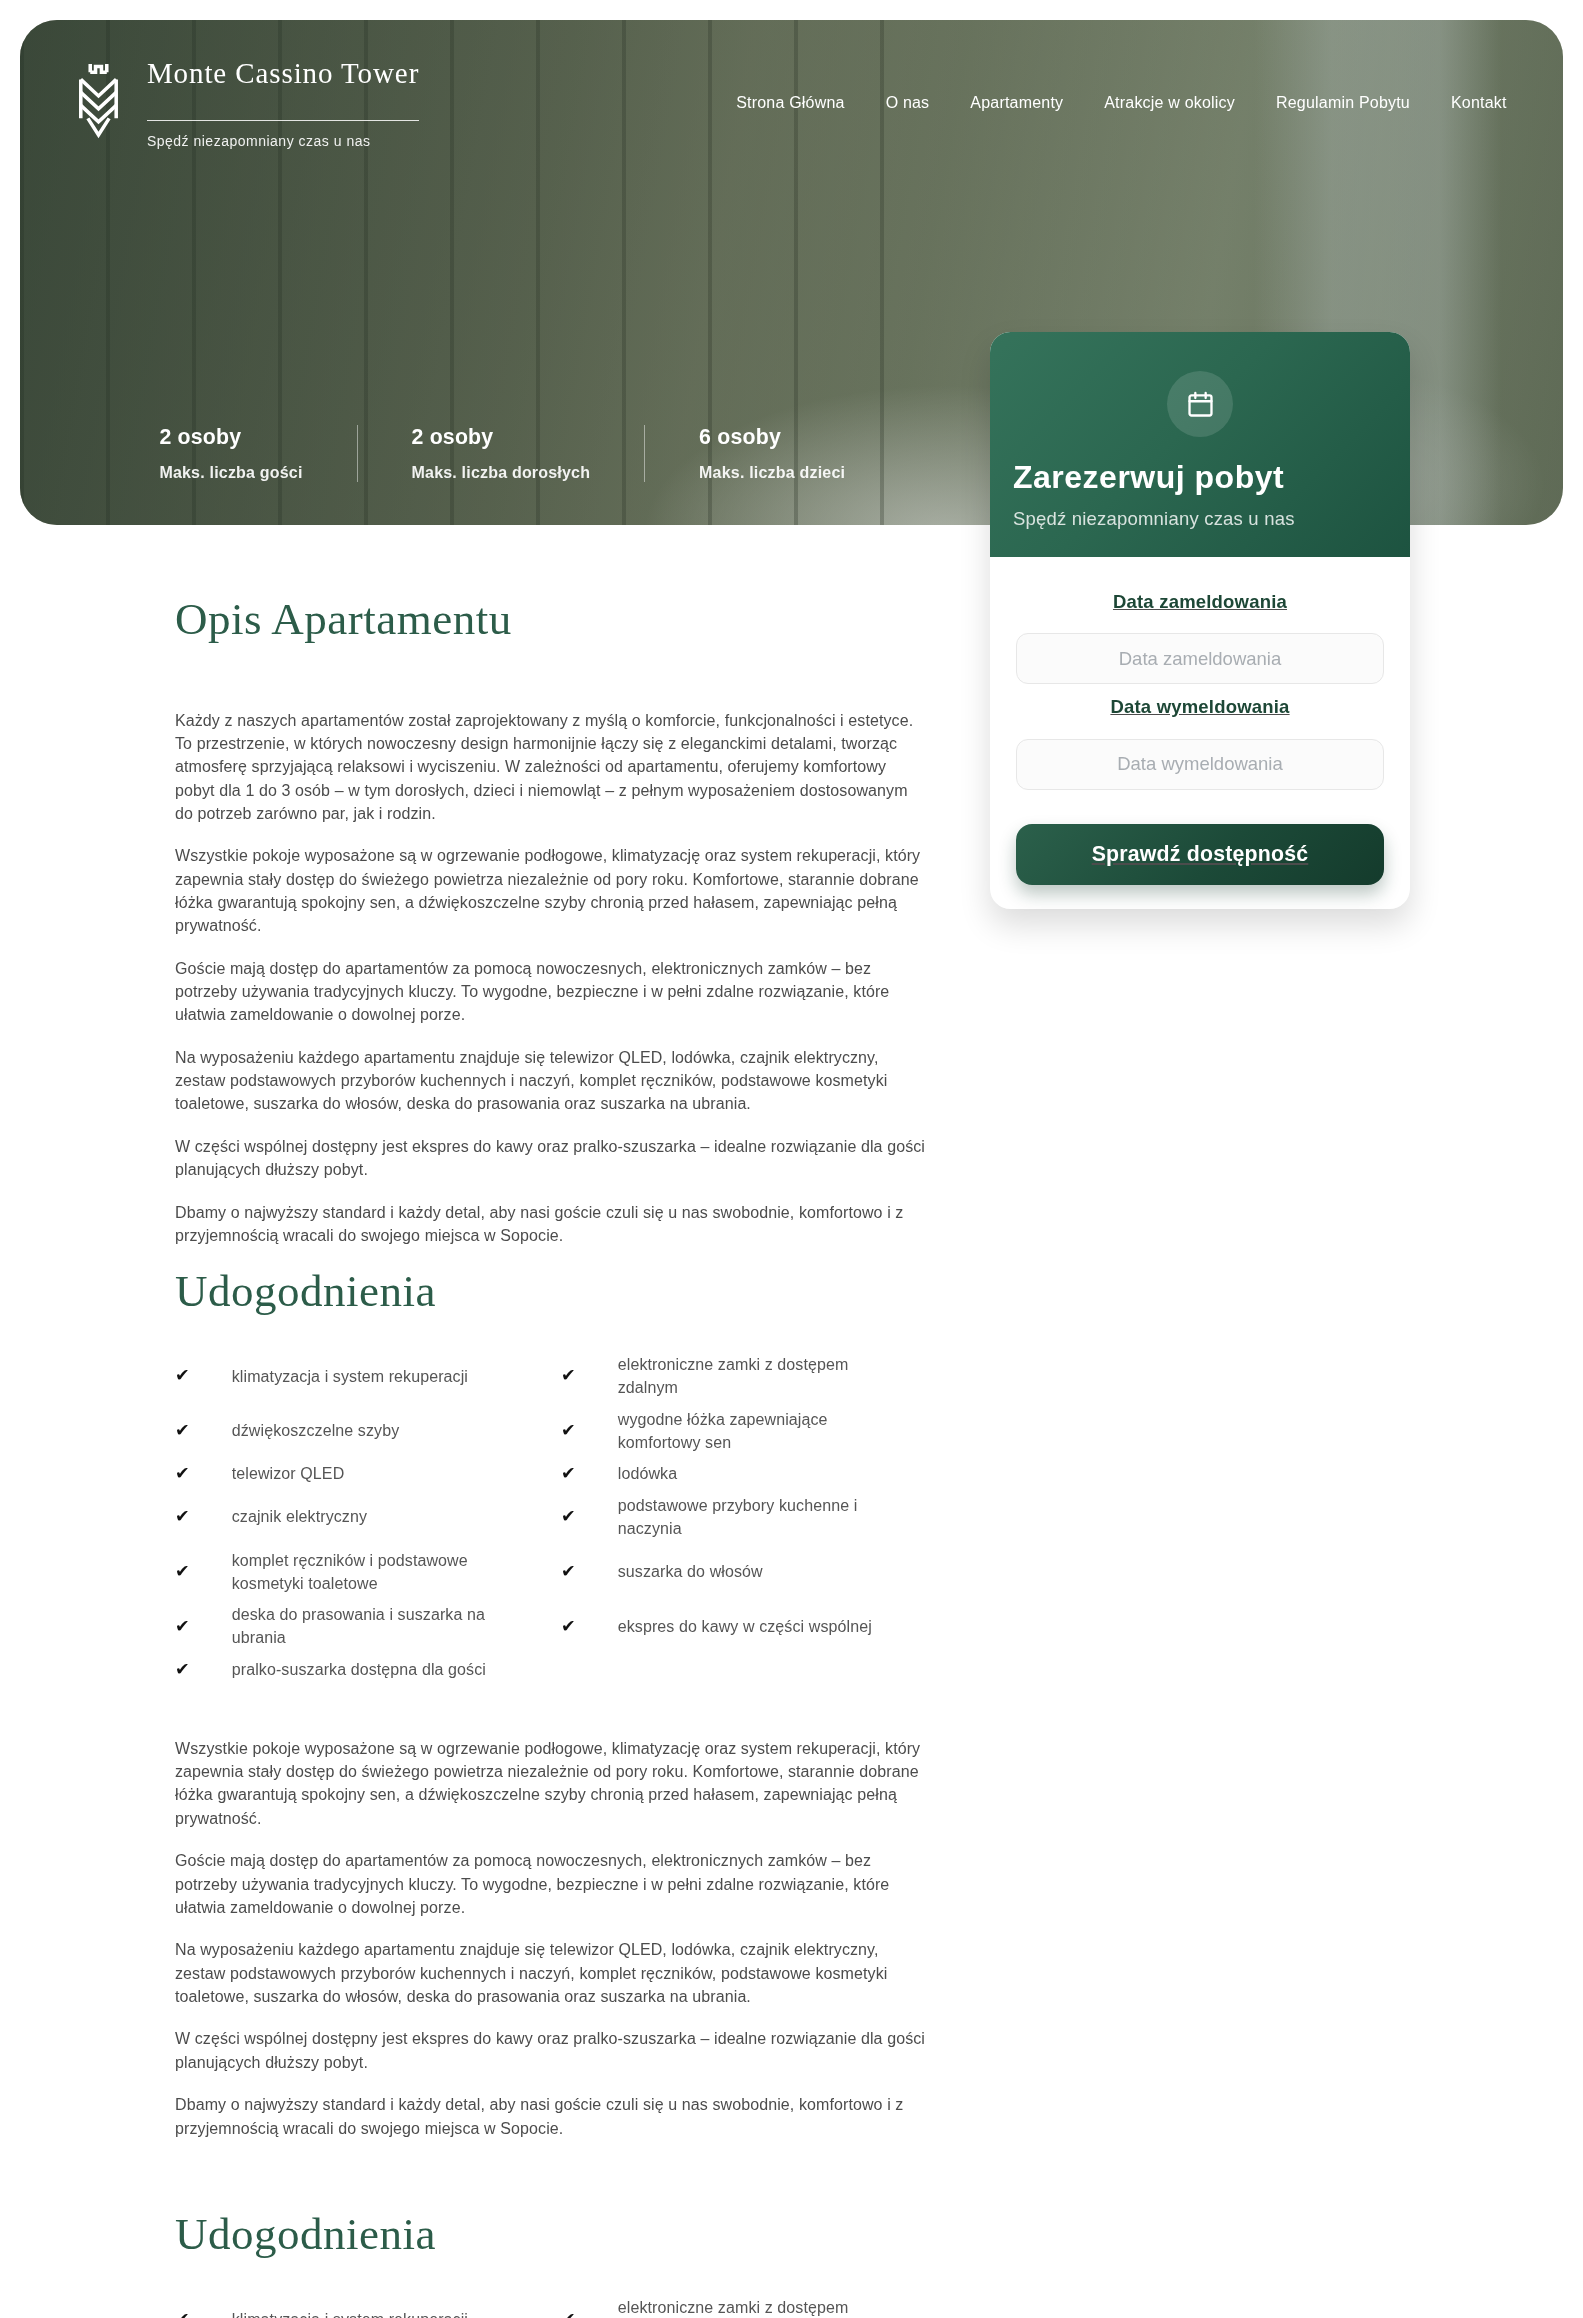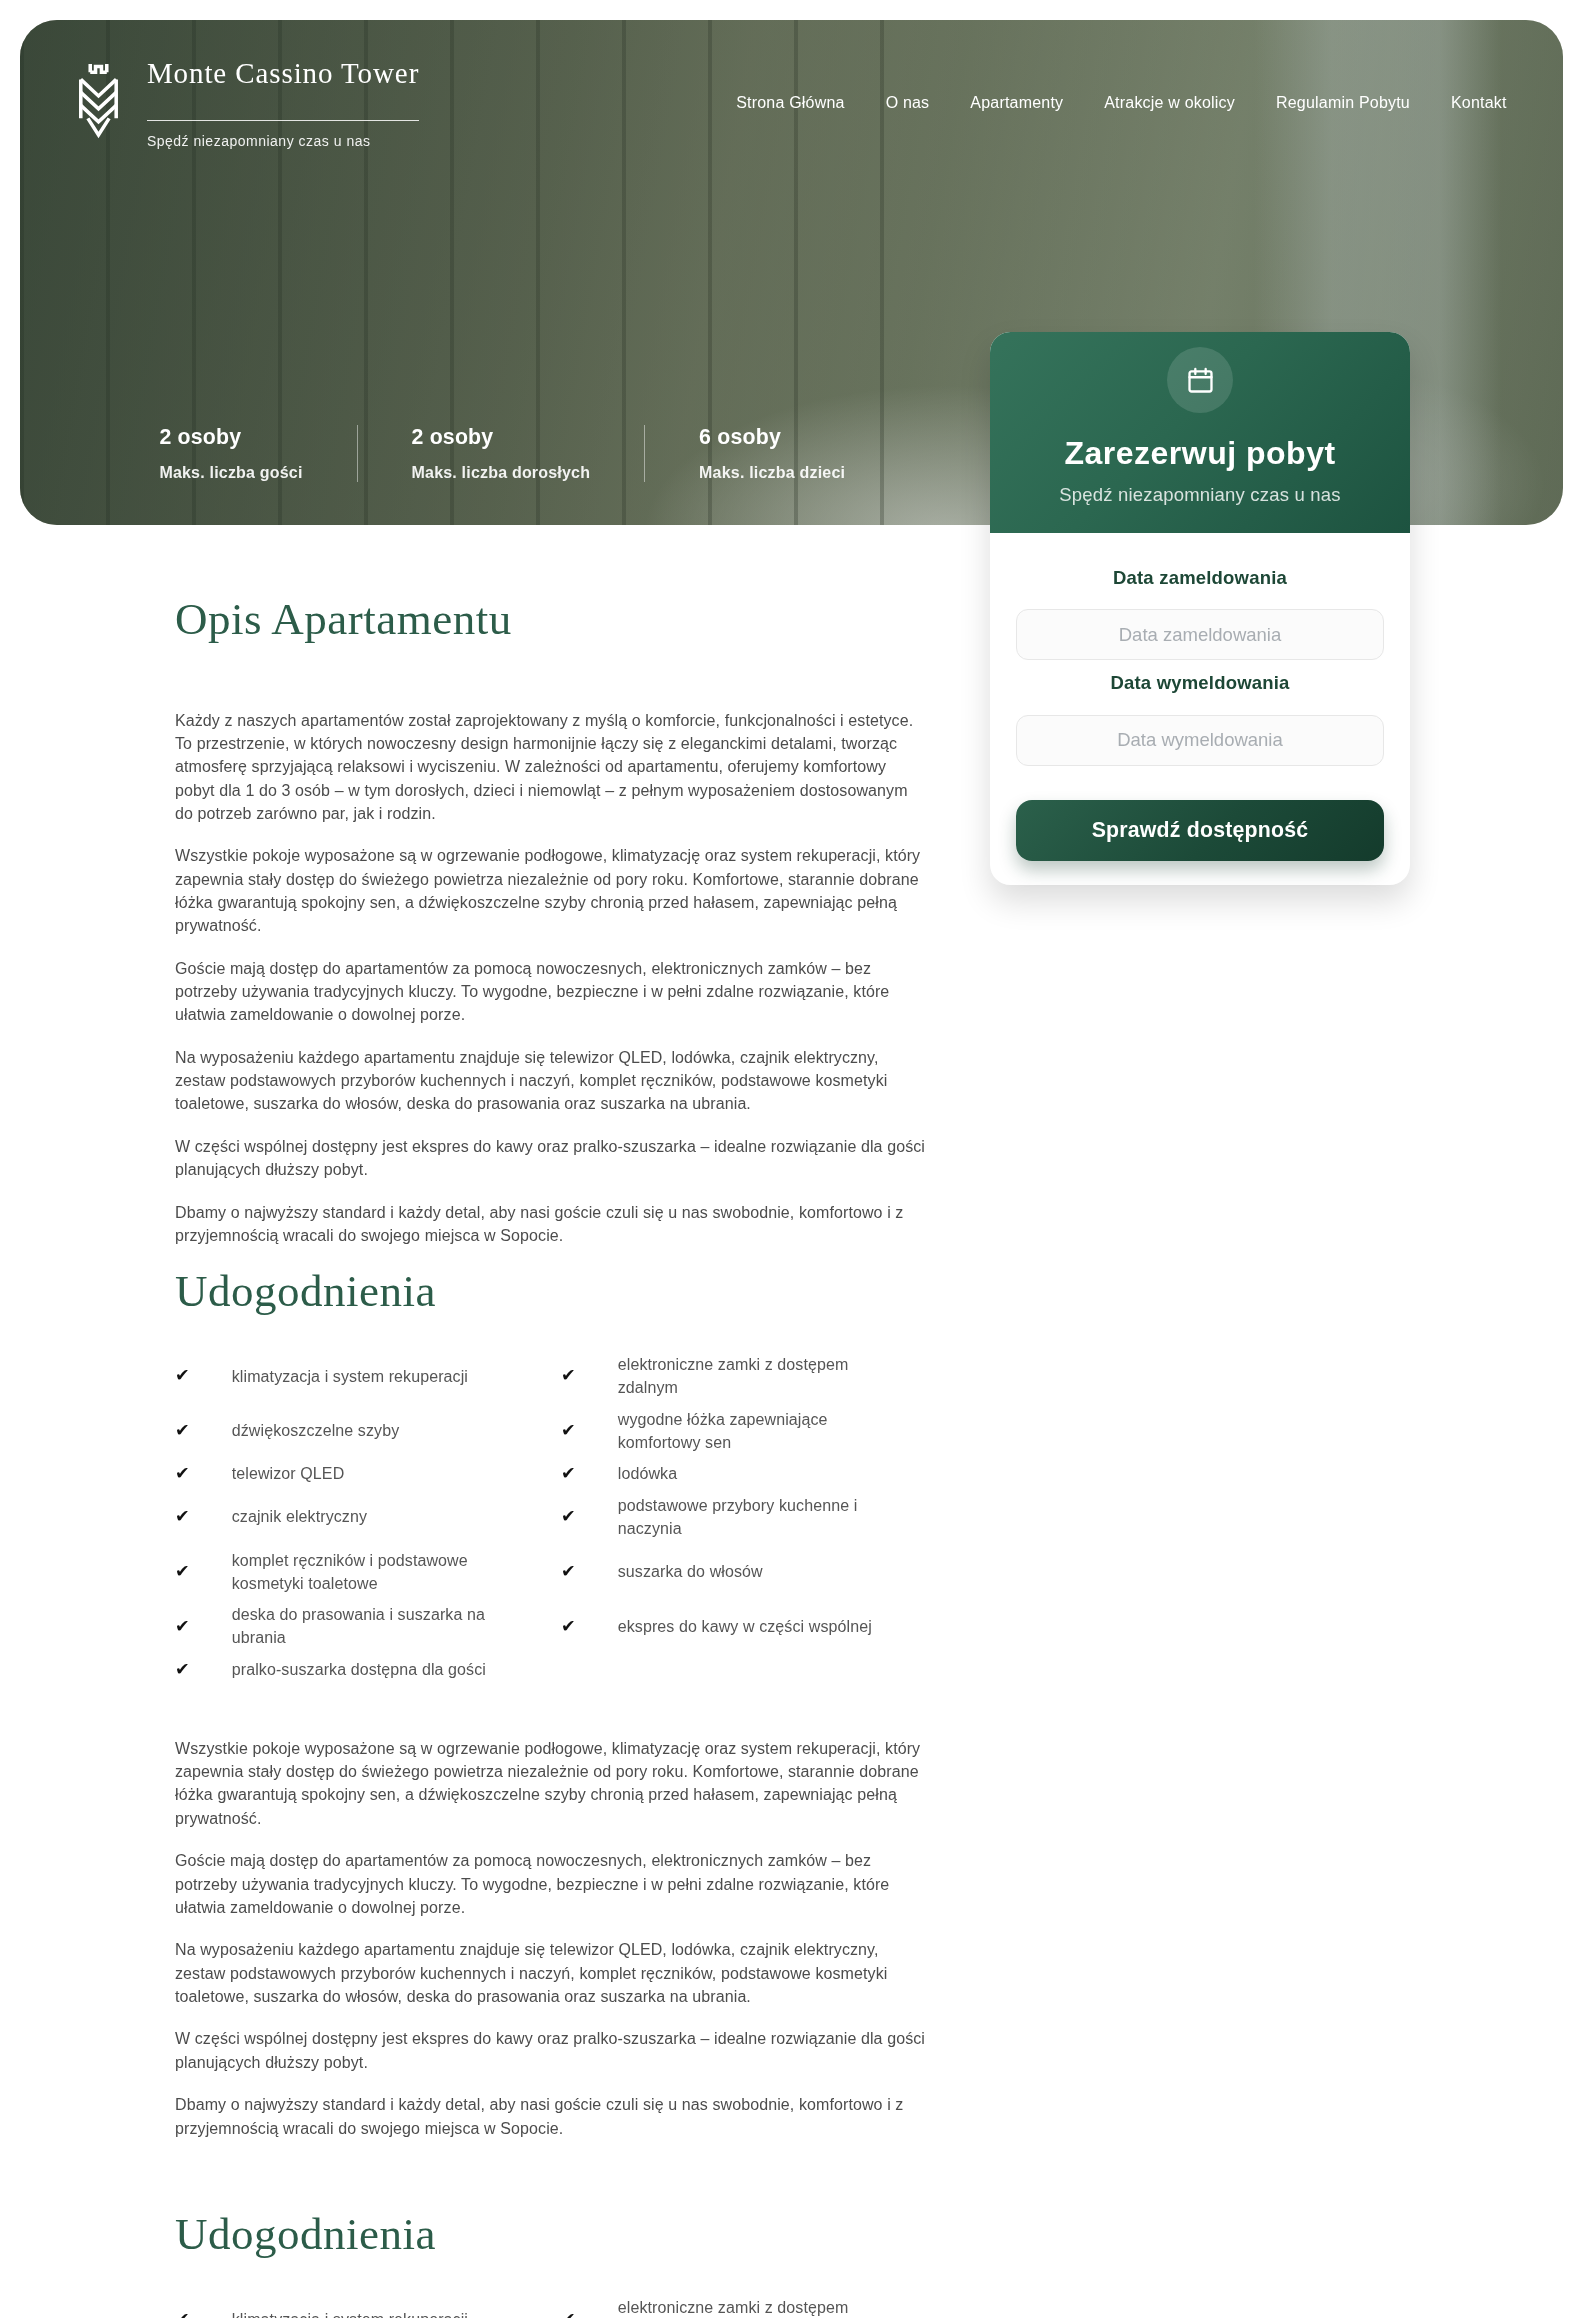--- a/index.html
+++ b/index.html
@@ -38,26 +38,26 @@
   .stats { display: flex; align-items: stretch; gap: 24px; }
   .stat { padding-right: 30px; }
   .stat-divider { width: 0.9px; background: rgba(255,255,255,.45); margin-right: 30px; }
   .stat-value { font-size: 21.3px; font-weight: 700; margin-bottom: 14px; letter-spacing: 0.2px; }
   .stat-label { font-size: 16px; font-weight: 700; color: rgba(255,255,255,.92); letter-spacing: 0.2px; }
 
   
   .booking-card { position: absolute; top: 332px; left: 990px; width: 420px; background: #fff;
     border-radius: 20.4px; box-shadow: 0 16px 32px rgba(0,0,0,.14); z-index: 5; }
   .booking-head { background: linear-gradient(135deg, #35735b 0%, #2b6750 45%, #1d5340 100%);
-    border-radius: 20.4px 20.4px 0 0; padding: 15px 23px 27px; text-align: center; }
+    border-radius: 20.4px 20.4px 0 0; padding: 39px 23px 27px; }
   .booking-icon-circle { width: 66px; height: 66px; margin: 0 auto 22px; border-radius: 50%;
     background: rgba(255,255,255,.13); display: flex; align-items: center; justify-content: center; }
   .booking-title { color: #fff; font-size: 32px; font-weight: 700; letter-spacing: 0.5px; margin-bottom: 12px; }
   .booking-subtitle { color: rgba(255,255,255,.82); font-size: 18.5px; font-weight: 300; letter-spacing: 0.2px; }
-  .booking-body { padding: 22px 26px 24px; }
+  .booking-body { padding: 22px 26px 24px; text-decoration: underline; }
   .field-label { display: block; text-align: center; color: #1d4736; font-size: 18.5px; font-weight: 700; margin: 12px 0 20.4px; letter-spacing: 0.2px; }
   .date-input { width: 100%; height: 51px; border: 0.9px solid #e7e7e7; background: #fbfbfb; border-radius: 12px;
     text-align: center; font-size: 18.5px; color: #555; font-family: "Liberation Sans", sans-serif; outline: none; }
   .date-input::placeholder { color: #a8adb2; }
   .check-btn { display: block; width: 100%; margin-top: 34px; height: 61px; border: none; cursor: pointer;
     border-radius: 16px; background: linear-gradient(135deg, #2b604b 0%, #1c4a38 55%, #143b2c 100%);
     color: #fff; font-size: 21.3px; font-weight: 700; letter-spacing: 0.2px; font-family: "Liberation Sans", sans-serif;
     box-shadow: 0 9.3px 16.7px rgba(18,58,43,.28); }
 
   

